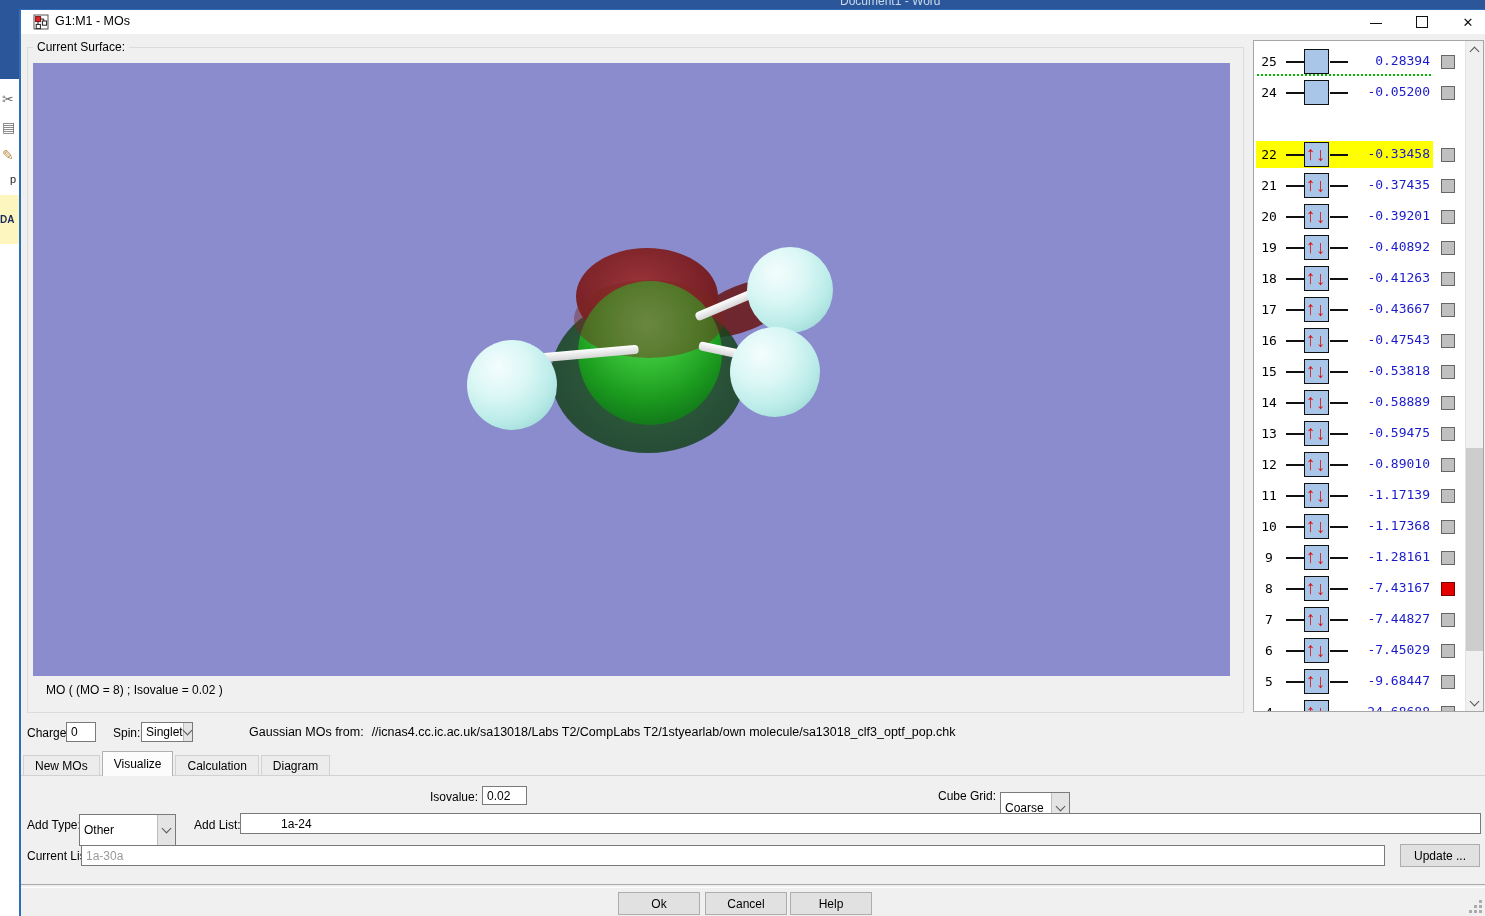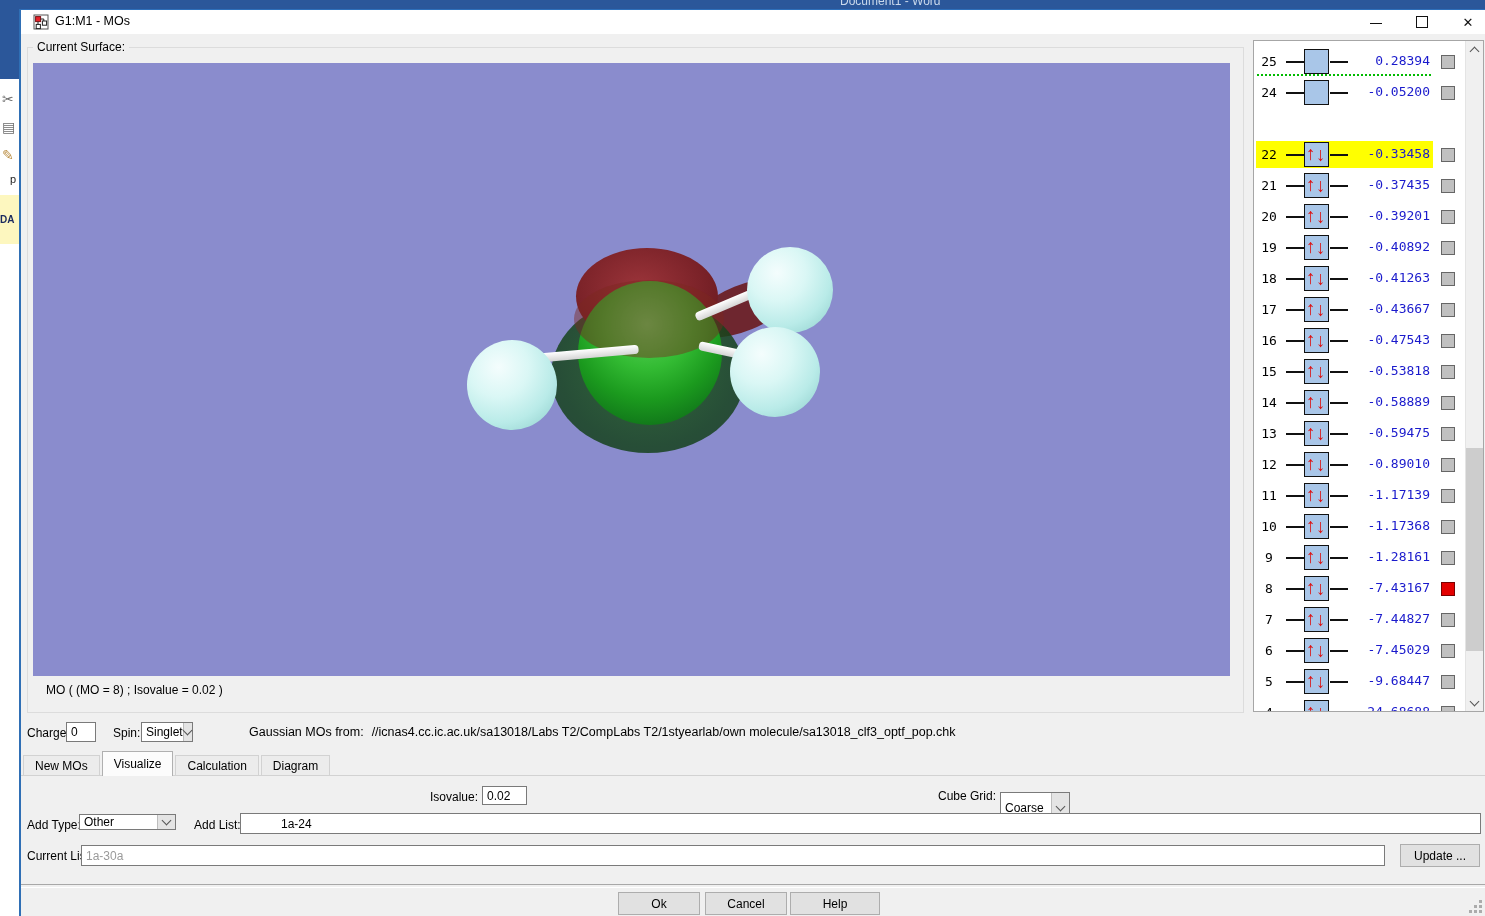--- a/index.html
+++ b/index.html
@@ -425,31 +425,31 @@
   <input class="field" style="left: 482px; top: 786px; width: 45px; height: 19px;" value="0.02">
   <span class="lbl" style="left:938px;top:789px;">Cube Grid:</span>
   <div class="dropdown" style="left:1000px;top:785px;width:70px;height:32px;margin-top:7px;">
     <span class="dd-value">Coarse</span>
     <span class="dd-btn">
         <span class="chev dn"></span>
       </span>
   </div>
 
   <span class="lbl" style="left:27px;top:818px;">Add Type:</span>
-  <div class="dropdown" style="left:79px;top:814px;width:97px;height:16px;">
+  <div class="dropdown" style="left:79px;top:814px;width:97px;height:32px;">
     <span class="dd-value">Other</span>
     <span class="dd-btn">
         <span class="chev dn"></span>
       </span>
   </div>
   <span class="lbl" style="left:194px;top:818px;">Add List:</span>
   <input class="field" style="left: 240px; top: 813px; width: 1241px; height: 21px; padding-left: 40px;" value="1a-24">
 
   <span class="lbl" style="left:27px;top:849px;">Current List:</span>
   <input class="field" style="left: 81px; top: 845px; width: 1304px; height: 21px; color: rgb(154, 154, 154);" value="1a-30a">
   <div class="btn" style="left:1400px;top:844px;width:80px;height:23px;">Update ...</div>
 
   <div class="abs" id="etched"></div>
   <div class="btn" style="left:618px;top:892px;width:82px;height:23px;">Ok</div>
   <div class="btn" style="left:705px;top:892px;width:82px;height:23px;">Cancel</div>
-  <div class="btn" style="left:790px;top:892px;width:90px;height:23px;">Help</div>
+  <div class="btn" style="left:790px;top:892px;width:82px;height:23px;">Help</div>
   <div class="abs" id="grip"></div>
 </div>
 
 </body></html>

